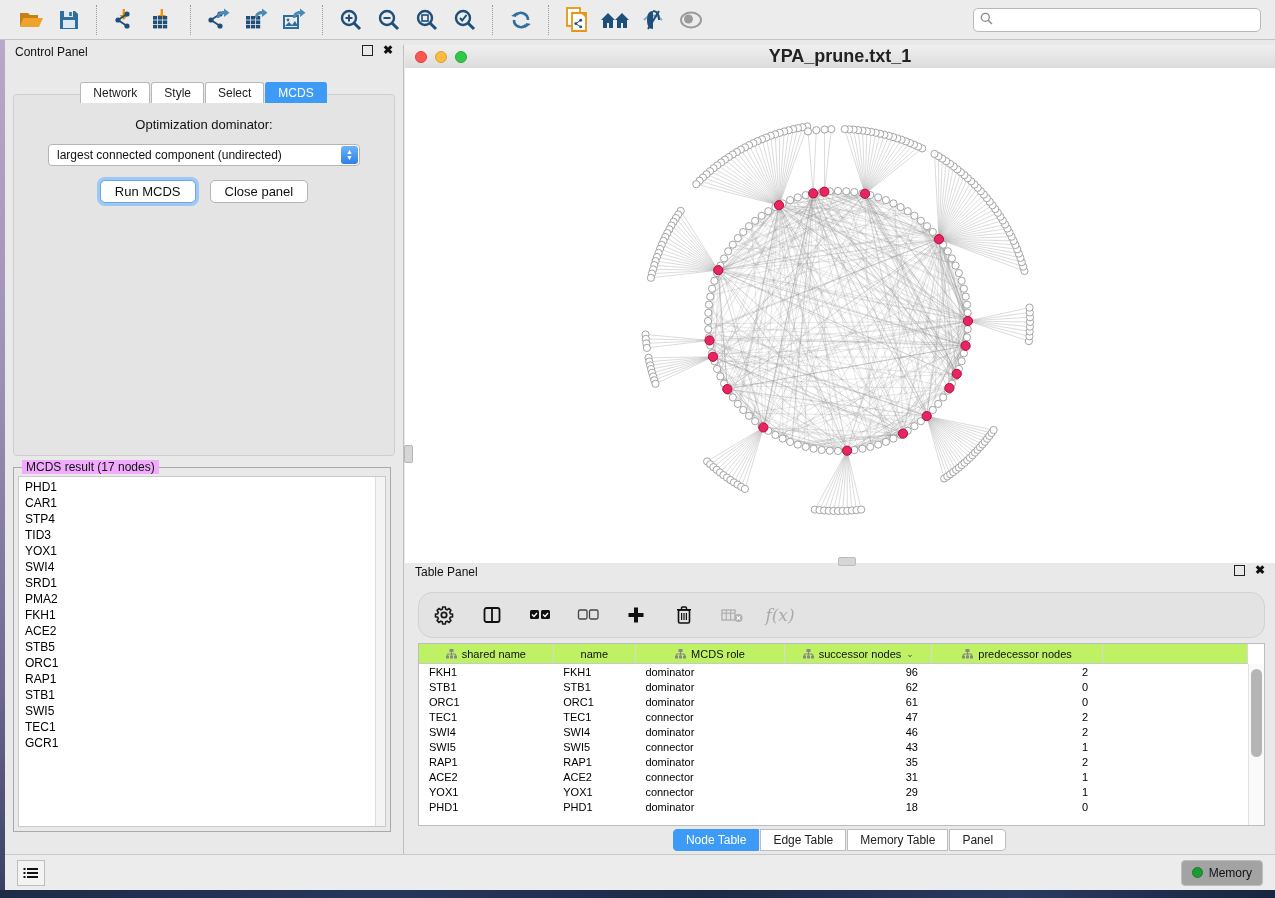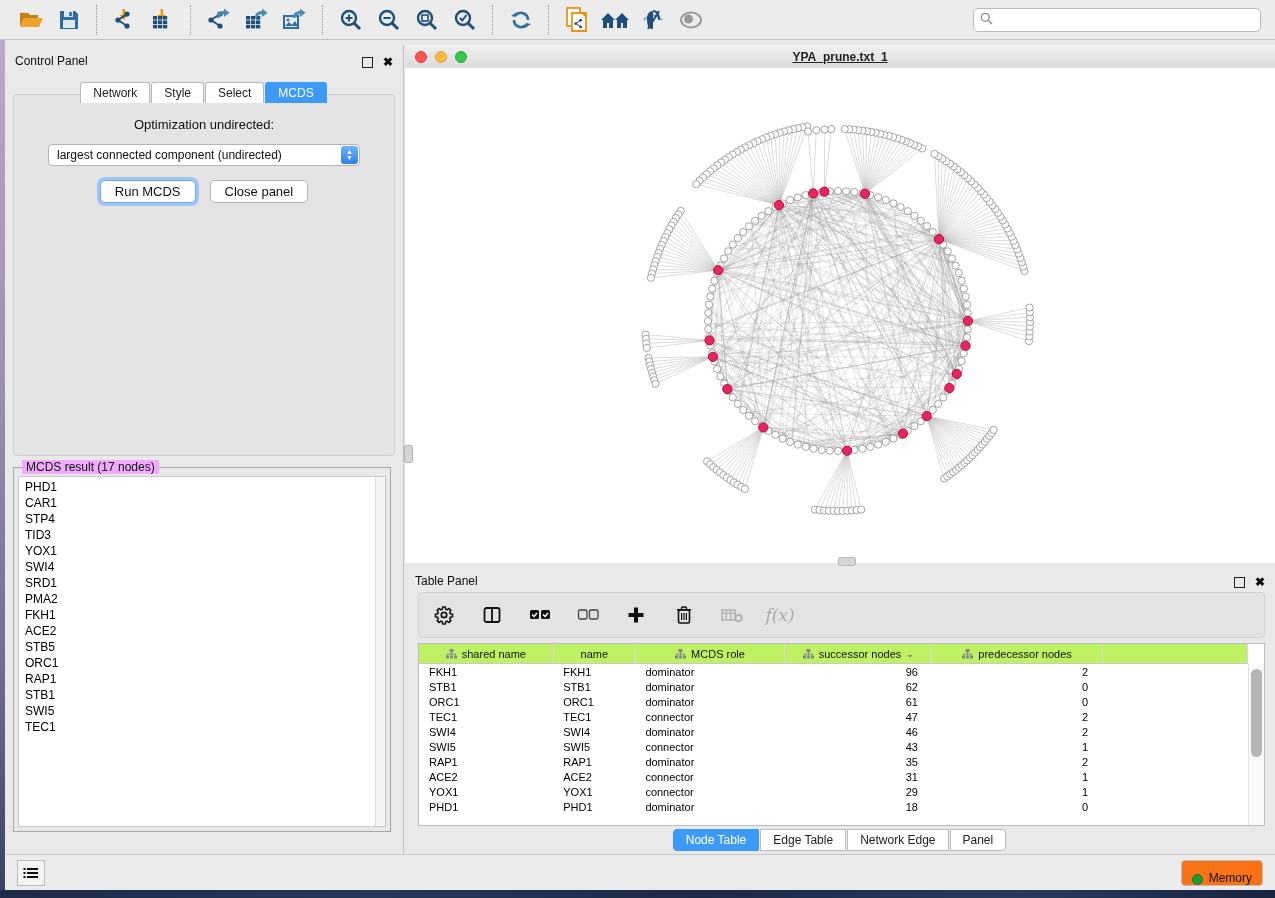--- a/index.html
+++ b/index.html
@@ -20,21 +20,21 @@
   .tb-btn svg{display:block;}
   .search-wrap{margin-left:auto;margin-right:8px;display:flex;align-items:center;}
   .search-box{width:288px;height:24px;background:#fff;border:1px solid #b9b9b9;border-radius:5px;
        display:flex;align-items:center;padding:0 6px;box-sizing:border-box;gap:4px;}
   .search-box input{border:none;outline:none;flex:1;font-size:12px;background:transparent;
        font-family:"Liberation Sans",sans-serif;}
 
   
   .control-panel{position:absolute;left:0;top:45px;width:398px;bottom:36px;background:#e9e9e9;
        border-right:1px solid #c0c0c0;}
-  .panel-header{height:23px;display:flex;align-items:flex-end;padding:0 10px;font-size:12px;color:#111;}
+  .panel-header{height:23px;display:flex;align-items:flex-start;padding:0 10px;font-size:12px;color:#111;}
   .panel-header .ph-icons{margin-left:auto;display:flex;gap:10px;align-items:center;}
   .float-box{width:9px;height:9px;border:1.5px solid #222;display:inline-block;}
   .close-x{font-size:12px;font-weight:bold;color:#111;line-height:9px;}
   .cp-tabs{display:flex;justify-content:center;margin-top:14px;position:relative;z-index:2;}
   .cp-tab{font-size:12px;padding:3px 12px;background:#fff;border:1px solid #b9b9b9;border-bottom:none;
        color:#222;border-radius:3px 3px 0 0;margin-right:1px;}
   .cp-tab.active{background:#3d9bf5;color:#fff;border-color:#3d9bf5;}
   .cp-body{position:absolute;left:8px;right:8px;top:49px;height:360px;background:#e4e4e4;
        border:1px solid #cfcfcf;border-radius:4px;}
   .opt-label{text-align:center;font-size:13px;margin-top:22px;color:#111;}
@@ -60,29 +60,29 @@
 
   
   .network-window{position:absolute;left:400px;top:45px;right:0;height:518px;background:#fff;}
   .net-titlebar{height:23px;background:linear-gradient(180deg,#f0f0f0,#dcdcdc);
        border-bottom:1px solid #b8b8b8;display:flex;align-items:center;position:relative;}
   .traffic{display:flex;gap:8px;margin-left:10px;}
   .tl{width:12px;height:12px;border-radius:50%;}
   .tl.red{background:#fc5753;border:1px solid #df3e3a;box-sizing:border-box;}
   .tl.yellow{background:#fdbc40;border:1px solid #de9f34;box-sizing:border-box;}
   .tl.green{background:#33c748;border:1px solid #27aa35;box-sizing:border-box;}
-  .net-title{position:absolute;left:0;right:0;text-align:center;font-size:12px;font-weight:bold;color:#222;text-decoration:underline;}
+  .net-title{position:absolute;left:0;right:0;text-align:center;font-size:18px;font-weight:bold;color:#222;}
   .net-canvas{position:absolute;left:0;top:23px;right:0;bottom:0;background:#fff;overflow:hidden;}
   .splitter-h{position:absolute;left:433px;bottom:-3px;width:16px;height:7px;background:#d6d6d6;
        border:1px solid #bbb;border-radius:2px;z-index:5;}
 
   
   .table-panel{position:absolute;left:400px;top:565px;right:0;bottom:36px;background:#e9e9e9;}
   .tp-toolbar{position:absolute;left:13px;right:10px;top:27px;height:44px;background:#e3e3e3;
-       border:1px solid #d2d2d2;border-radius:4px;display:flex;align-items:center;gap:22px;padding:0 12px;}
+       border:1px solid #d2d2d2;border-radius:14px;display:flex;align-items:center;gap:22px;padding:0 12px;}
   .tp-btn{display:flex;align-items:center;justify-content:center;width:26px;height:26px;}
   .fx{font-family:"DejaVu Serif",serif;font-style:italic;font-size:17px;color:#aaa;}
   .tp-table{position:absolute;left:13px;right:10px;top:78px;bottom:28px;background:#fff;
        border:1px solid #bdbdbd;overflow:hidden;}
   .tp-scroll{position:absolute;right:0;top:20px;bottom:0;width:15px;background:#fafafa;border-left:1px solid #e2e2e2;}
   .tp-thumb{position:absolute;left:2px;right:2px;top:5px;height:88px;background:#b5b5b5;border-radius:6px;}
   table.grid{border-collapse:collapse;table-layout:fixed;font-size:11px;width:829px;}
   table.grid th{background:#bef264;border-right:1px solid #d8d8d8;border-bottom:1px solid #c9c9c9;
        font-weight:normal;height:19px;padding:0 4px;color:#111;white-space:nowrap;overflow:hidden;}
   table.grid td{height:15px;padding:0 10px;white-space:nowrap;overflow:hidden;color:#000;}
@@ -94,22 +94,22 @@
   .tp-tab{font-size:12px;padding:3px 12px;background:#fff;border:1px solid #bdbdbd;color:#222;margin-right:1px;}
   .tp-tab:first-child{border-radius:4px 0 0 4px;}
   .tp-tab:last-child{border-radius:0 4px 4px 0;}
   .tp-tab.active{background:#3d9bf5;color:#fff;border-color:#3d9bf5;}
 
   
   .statusbar{position:absolute;left:0;right:0;bottom:0;height:36px;background:#ececec;
        border-top:1px solid #c9c9c9;display:flex;align-items:center;padding:0 12px;box-sizing:border-box;}
   .sb-left-btn{width:26px;height:24px;background:#f3f3f3;border:1px solid #bdbdbd;display:flex;
        align-items:center;justify-content:center;}
-  .memory-btn{margin-left:auto;height:24px;background:#f97316;border:1px solid #bdbdbd;border-radius:4px;
-       display:flex;align-items:flex-end;gap:6px;padding:0 10px;font-size:12px;color:#111;}
+  .memory-btn{margin-left:auto;height:24px;background:#a3a3a3;border:1px solid #bdbdbd;border-radius:4px;
+       display:flex;align-items:center;gap:6px;padding:0 10px;font-size:12px;color:#111;}
   .mem-dot{width:11px;height:11px;border-radius:50%;background:#1c9a33;border:1px solid #147d27;box-sizing:border-box;}
 </style>
 </head>
 <body>
 
 <div class="desktop-left"></div>
 <div class="desktop-bottom"></div>
 
 <div class="app">
 
@@ -298,21 +298,21 @@
         <span class="close-x">✖</span>
       </span>
     </div>
     <div class="cp-tabs" id="cp-tabs">
         <span class="cp-tab">Network</span>
         <span class="cp-tab">Style</span>
         <span class="cp-tab">Select</span>
         <span class="cp-tab active">MCDS</span>
       </div>
     <div class="cp-body">
-      <div class="opt-label">Optimization undirected:</div>
+      <div class="opt-label">Optimization dominator:</div>
       <div class="opt-select">
         <span>largest connected component (undirected)</span>
         <span class="opt-stepper">
             <span>▲</span>
             <span>▼</span>
           </span>
       </div>
       <div class="cp-buttons">
         <button class="cp-btn focused">Run MCDS</button>
         <button class="cp-btn">Close panel</button>
@@ -331,20 +331,21 @@
             <li>SRD1</li>
             <li>PMA2</li>
             <li>FKH1</li>
             <li>ACE2</li>
             <li>STB5</li>
             <li>ORC1</li>
             <li>RAP1</li>
             <li>STB1</li>
             <li>SWI5</li>
             <li>TEC1</li>
+            <li>GCR1</li>
           </ul>
         <div class="mcds-scroll"></div>
       </div>
     </div>
   </div>
   <div class="splitter-v"></div>
 
   <div class="network-window">
     <div class="net-titlebar">
       <div class="traffic">
@@ -1420,21 +1421,21 @@
             </tr>
           </tbody>
         </table>
       <div class="tp-scroll">
           <div class="tp-thumb"></div>
         </div>
     </div>
     <div class="tp-tabs" id="tp-tabs">
         <span class="tp-tab active">Node Table</span>
         <span class="tp-tab">Edge Table</span>
-        <span class="tp-tab">Network Edge</span>
+        <span class="tp-tab">Memory Table</span>
         <span class="tp-tab">Panel</span>
       </div>
   </div>
 
   <div class="statusbar">
     <span class="sb-left-btn">
       <svg width="16" height="14" viewBox="0 0 16 14">
           <g stroke="#111" stroke-width="2">
             <line x1="4" y1="3" x2="15" y2="3"></line>
             <line x1="4" y1="7" x2="15" y2="7"></line>

